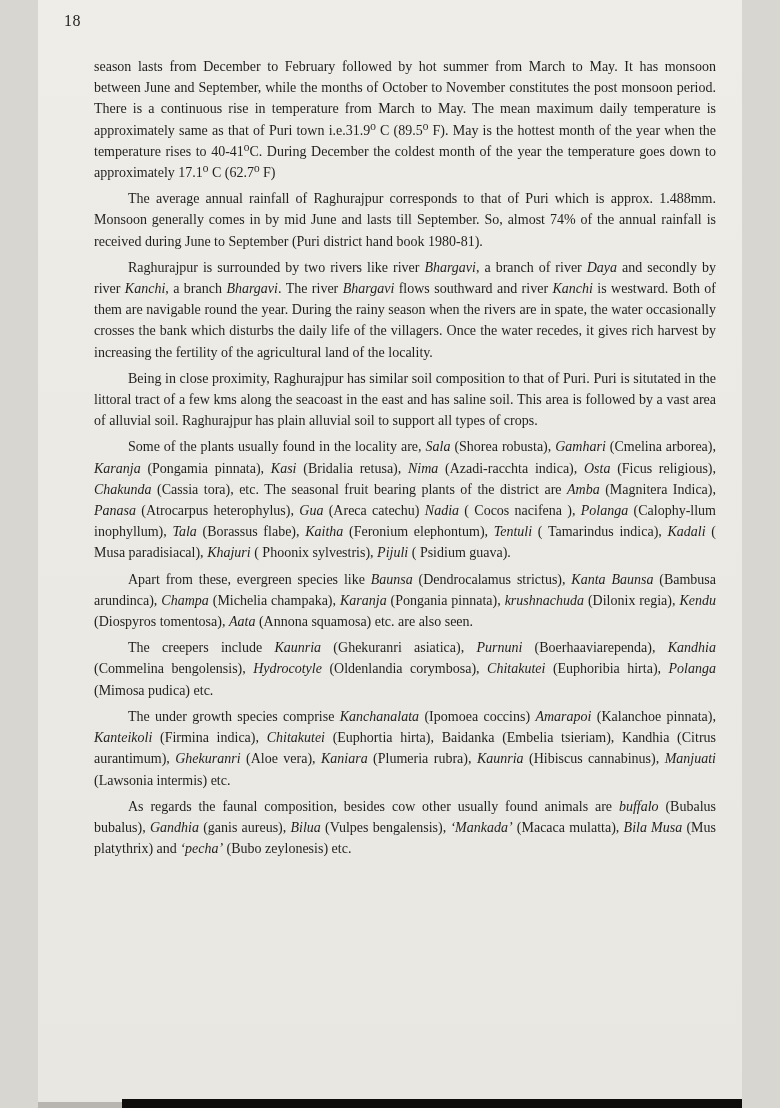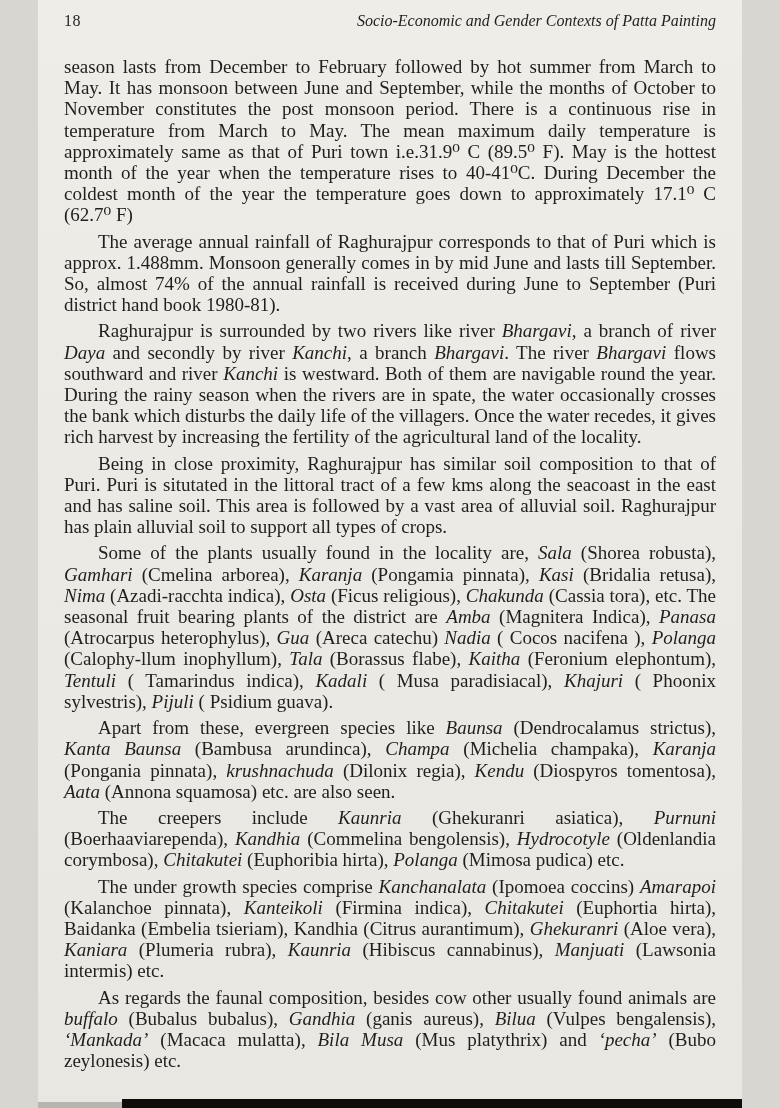--- a/index.html
+++ b/index.html
@@ -28,23 +28,24 @@
   }
   .page-number {
     font-size: 16px;
     letter-spacing: 0.5px;
   }
   .running-title {
     font-style: italic;
     font-size: 16px;
   }
   .body-text {
-    font-size: 19px;
+    font-size: 14px;
     line-height: 21.2px;
     text-align: justify;
+    margin-left: 30px;
   }
   .body-text p {
     margin: 0 0 5px 0;
   }
   .body-text p.indent {
     text-indent: 34px;
   }
   .body-text i {
     font-style: italic;
   }
@@ -64,21 +65,20 @@
     height: 6px;
     background: #b8b5b0;
   }
 </style>
 </head>
 <body>
 
 <div class="page">
   <div class="header">
     <span class="page-number">18</span>
-    <span class="running-title">Socio-Economic and Gender Contexts of Patta Painting</span>
   </div>
   <div class="body-text">
       <p class=""><span>season lasts from December to February followed by hot summer from March to May. It has monsoon between June and September, while the months of October to November constitutes the post monsoon period. There is a continuous rise in temperature from March to May. The mean maximum daily temperature is approximately same as that of Puri town i.e.31.9⁰ C (89.5⁰ F). May is the hottest month of the year when the temperature rises to 40-41⁰C. During December the coldest month of the year the temperature goes down to approximately 17.1⁰ C (62.7⁰ F)</span></p>
       <p class="indent"><span>The average annual rainfall of Raghurajpur corresponds to that of Puri which is approx. 1.488mm. Monsoon generally comes in by mid June and lasts till September. So, almost 74% of the annual rainfall is received during June to September (Puri district hand book 1980-81).</span></p>
       <p class="indent"><span>Raghurajpur is surrounded by two rivers like river </span><i>Bhargavi</i><span>, a branch of river </span><i>Daya</i><span> and secondly by river </span><i>Kanchi</i><span>, a branch </span><i>Bhargavi</i><span>. The river </span><i>Bhargavi</i><span> flows southward and river </span><i>Kanchi</i><span> is westward. Both of them are navigable round the year. During the rainy season when the rivers are in spate, the water occasionally crosses the bank which disturbs the daily life of the villagers. Once the water recedes, it gives rich harvest by increasing the fertility of the agricultural land of the locality.</span></p>
       <p class="indent"><span>Being in close proximity, Raghurajpur has similar soil composition to that of Puri. Puri is situtated in the littoral tract of a few kms along the seacoast in the east and has saline soil. This area is followed by a vast area of alluvial soil. Raghurajpur has plain alluvial soil to support all types of crops.</span></p>
       <p class="indent"><span>Some of the plants usually found in the locality are, </span><i>Sala</i><span> (Shorea robusta), </span><i>Gamhari</i><span> (Cmelina arborea), </span><i>Karanja</i><span> (Pongamia pinnata), </span><i>Kasi</i><span> (Bridalia retusa), </span><i>Nima</i><span> (Azadi-racchta indica), </span><i>Osta</i><span> (Ficus religious), </span><i>Chakunda</i><span> (Cassia tora), etc. The seasonal fruit bearing plants of the district are </span><i>Amba</i><span> (Magnitera Indica), </span><i>Panasa</i><span> (Atrocarpus heterophylus), </span><i>Gua</i><span> (Areca catechu) </span><i>Nadia</i><span> ( Cocos nacifena ), </span><i>Polanga</i><span> (Calophy-llum inophyllum), </span><i>Tala</i><span> (Borassus flabe), </span><i>Kaitha</i><span> (Feronium elephontum), </span><i>Tentuli</i><span> ( Tamarindus indica), </span><i>Kadali</i><span> ( Musa paradisiacal), </span><i>Khajuri</i><span> ( Phoonix sylvestris), </span><i>Pijuli</i><span> ( Psidium guava).</span></p>
       <p class="indent"><span>Apart from these, evergreen species like </span><i>Baunsa</i><span> (Dendrocalamus strictus), </span><i>Kanta Baunsa</i><span> (Bambusa arundinca), </span><i>Champa</i><span> (Michelia champaka), </span><i>Karanja</i><span> (Pongania pinnata), </span><i>krushnachuda</i><span> (Dilonix regia), </span><i>Kendu</i><span> (Diospyros tomentosa), </span><i>Aata</i><span> (Annona squamosa) etc. are also seen.</span></p>
       <p class="indent"><span>The creepers include </span><i>Kaunria</i><span> (Ghekuranri asiatica), </span><i>Purnuni</i><span> (Boerhaaviarependa), </span><i>Kandhia</i><span> (Commelina bengolensis), </span><i>Hydrocotyle</i><span> (Oldenlandia corymbosa), </span><i>Chitakutei</i><span> (Euphoribia hirta), </span><i>Polanga</i><span> (Mimosa pudica) etc.</span></p>
       <p class="indent"><span>The under growth species comprise </span><i>Kanchanalata</i><span> (Ipomoea coccins) </span><i>Amarapoi</i><span> (Kalanchoe pinnata), </span><i>Kanteikoli</i><span> (Firmina indica), </span><i>Chitakutei</i><span> (Euphortia hirta), Baidanka (Embelia tsieriam), Kandhia (Citrus aurantimum), </span><i>Ghekuranri</i><span> (Aloe vera), </span><i>Kaniara</i><span> (Plumeria rubra), </span><i>Kaunria</i><span> (Hibiscus cannabinus), </span><i>Manjuati</i><span> (Lawsonia intermis) etc.</span></p>

